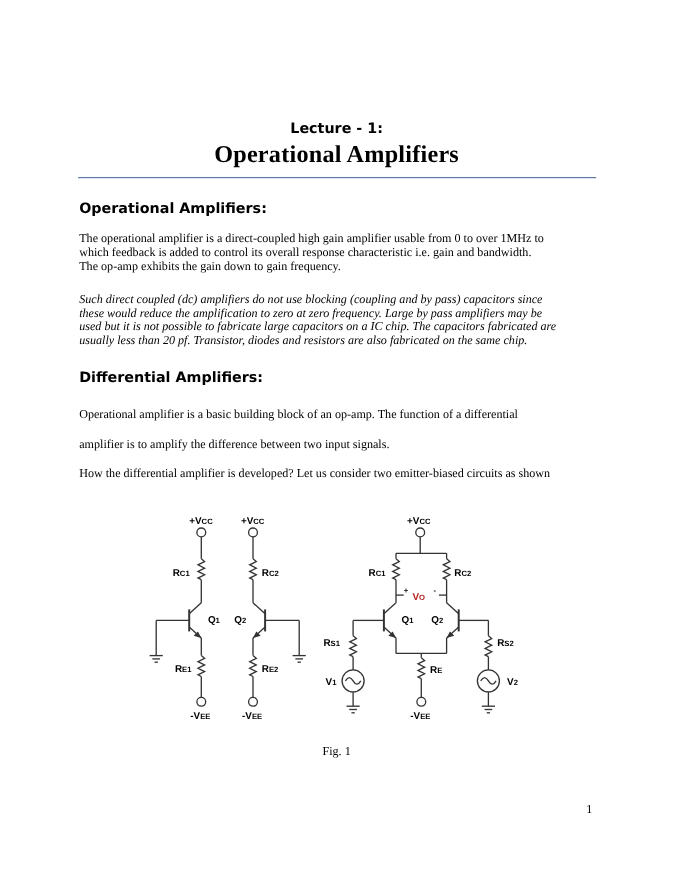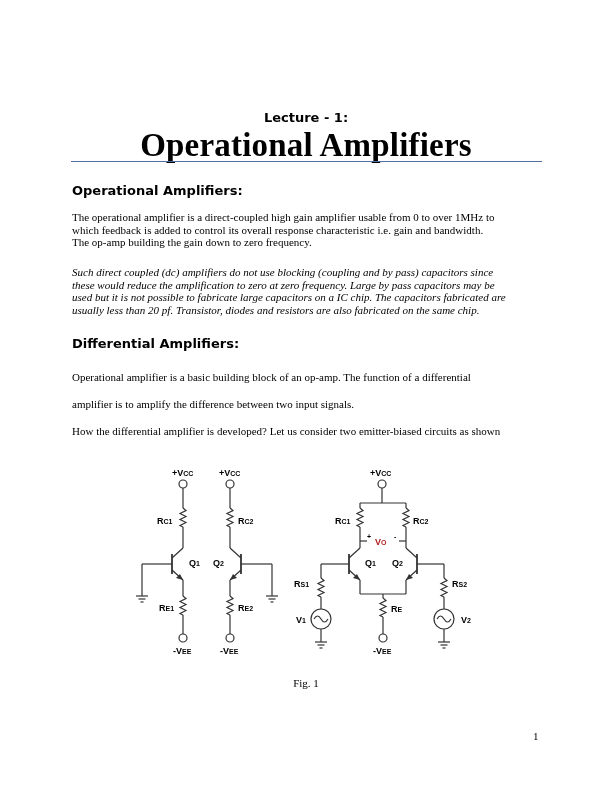--- a/index.html
+++ b/index.html
@@ -4,21 +4,21 @@
   <style>
     html, body { margin: 0; padding: 0; background: #ffffff; }
     body { width: 612px; height: 792px; position: relative; overflow: hidden; color: #000; }
     .page { position: absolute; left: 0; top: 0; width: 612px; height: 580px; }
     .lecture-label {
       position: absolute; left: 0; width: 612px; top: 110px; text-align: center;
       font-family: "DejaVu Sans", sans-serif; font-weight: bold; font-size: 13px;
     }
     .page-title {
       position: absolute; left: 0; width: 612px; top: 127px; text-align: center;
-      font-family: "Liberation Serif", serif; font-weight: bold; font-size: 33px; letter-spacing: 0.2px;
+      font-family: "Liberation Serif", serif; font-weight: bold; font-size: 22px; letter-spacing: 0.2px;
     }
     .title-rule {
       position: absolute; left: 71px; width: 471px; top: 161px; height: 0;
       border-top: 1px solid #4f6f9a;
     }
     .section-heading {
       position: absolute; left: 72px;
       font-family: "DejaVu Sans", sans-serif; font-weight: bold; font-size: 13px;
     }
     .para {
@@ -45,26 +45,26 @@
 
   <div class="lecture-label">Lecture - 1:</div>
   <div class="page-title">Operational Amplifiers</div>
   <div class="title-rule"></div>
 
   <div class="section-heading" style="top:183px;">Operational Amplifiers:</div>
 
   <div class="para" style="top:211px;">
     <span class="line">The operational amplifier is a direct-coupled high gain amplifier usable from 0 to over 1MHz to</span>
     <span class="line">which feedback is added to control its overall response characteristic i.e. gain and bandwidth.</span>
-    <span class="line">The op-amp building the gain down to zero frequency.</span>
+    <span class="line">The op-amp exhibits the gain down to gain frequency.</span>
   </div>
 
   <div class="para" style="top:266px;font-style:italic;">
     <span class="line">Such direct coupled (dc) amplifiers do not use blocking (coupling and by pass) capacitors since</span>
-    <span class="line">these would reduce the amplification to zero at zero frequency. Large by pass capacitors may be</span>
+    <span class="line">these would reduce the amplification to zero at zero frequency. Large by pass amplifiers may be</span>
     <span class="line">used but it is not possible to fabricate large capacitors on a IC chip. The capacitors fabricated are</span>
     <span class="line">usually less than 20 pf. Transistor, diodes and resistors are also fabricated on the same chip.</span>
   </div>
 
   <div class="section-heading" style="top:336px;">Differential Amplifiers:</div>
 
   <div class="para" style="top:371px;">
     <span class="line">Operational amplifier is a basic building block of an op-amp. The function of a differential</span>
   </div>
   <div class="para" style="top:398px;">

